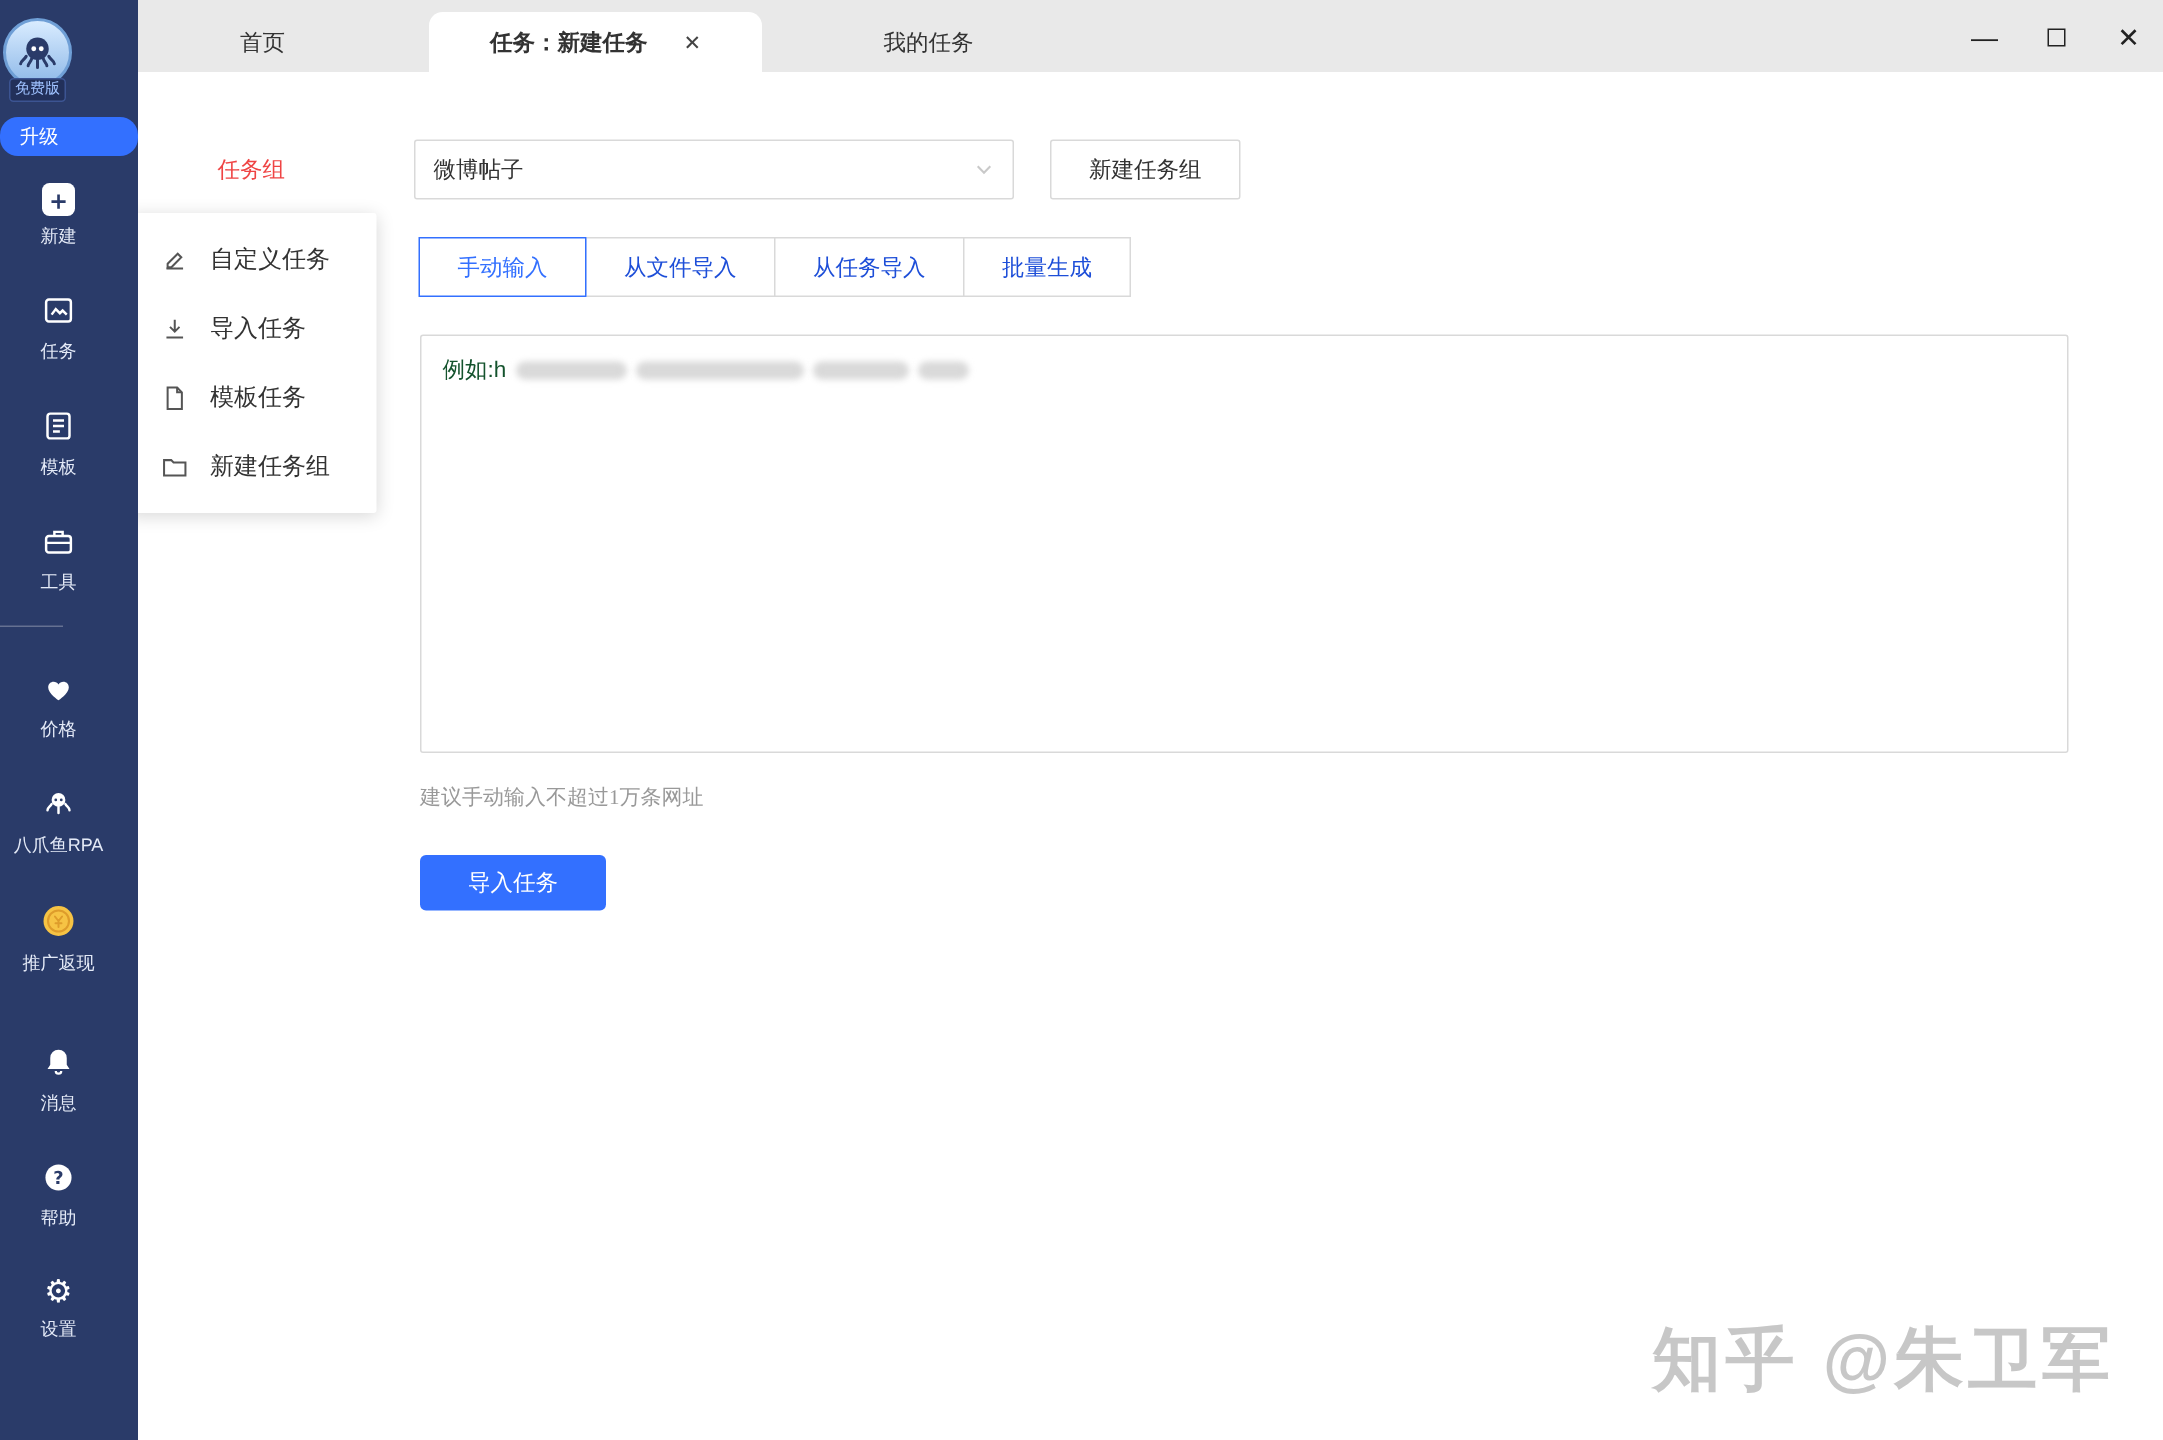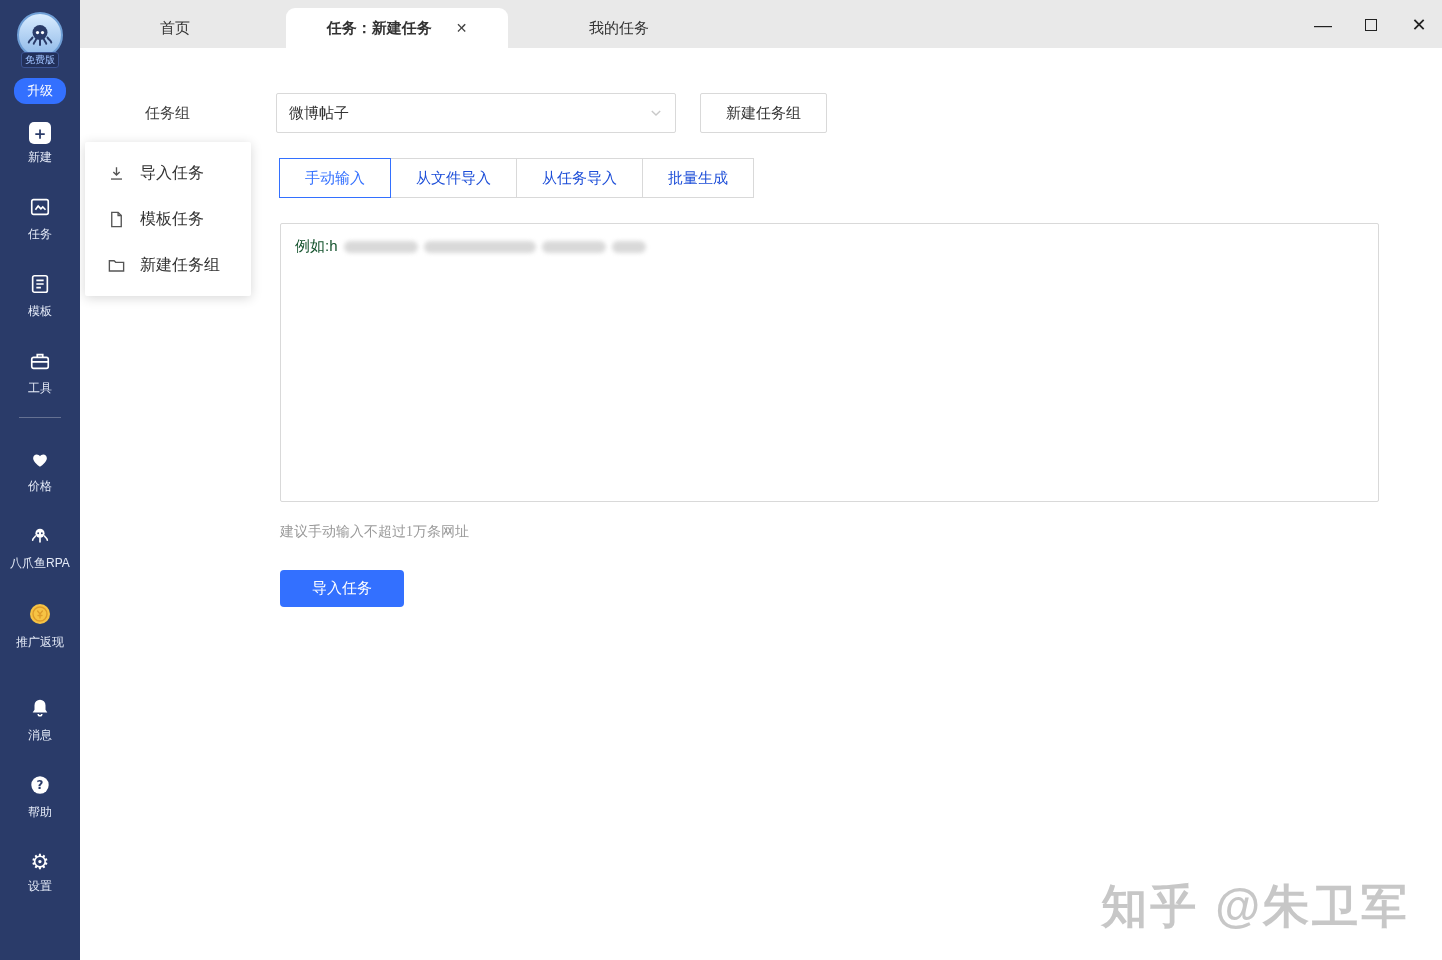--- a/index.html
+++ b/index.html
@@ -4,22 +4,22 @@
 <style>
   * { margin:0; padding:0; box-sizing:border-box; }
   html,body { width:1442px; height:960px; }
   body {
     position:relative; overflow:hidden; background:#fff;
     font-family:"Liberation Sans","DejaVu Sans",sans-serif; color:#333;
   }
 
   
   .sidebar {
-    position:absolute; left:0; top:0; width:80px; height:960px;
-    background:#2a3b69; display:flex; flex-direction:column; align-items:center;
+    position:absolute; left:0; top:0; width:92px; height:960px;
+    background:#2a3b69; display:flex; flex-direction:column; 
     z-index:5;
   }
   .avatar-wrap { position:relative; margin-top:12px; width:50px; height:54px; }
   .avatar {
     width:46px; height:46px; border-radius:50%; margin:0 auto;
     background:linear-gradient(#d9ecff,#8fb9e8); border:2px solid #6f9fd6;
     display:flex; align-items:center; justify-content:center;
   }
   .free-badge {
     position:absolute; left:50%; bottom:-2px; transform:translateX(-50%);
@@ -62,21 +62,21 @@
   }
   .win-btn {
     width:26px; height:26px; display:flex; align-items:center; justify-content:center;
     font-size:18px; color:#222; cursor:pointer;
   }
   .win-max-box { width:12px; height:12px; border:1.5px solid #222; }
 
   
   .main { position:absolute; left:80px; top:48px; right:0; bottom:0; background:#fff; }
 
-  .task-group-label { position:absolute; left:65px; top:56px; font-size:15px; color:#404040; }
+  .task-group-label { position:absolute; left:65px; top:56px; font-size:15px; color:#ef4444; }
   .group-select {
     position:absolute; left:196px; top:45px; width:400px; height:40px;
     border:1px solid #d9d9d9; border-radius:2px; background:#fff;
     display:flex; align-items:center; justify-content:space-between;
     padding:0 12px; font-size:15px; cursor:pointer;
   }
   .new-group-btn {
     position:absolute; left:620px; top:45px; width:127px; height:40px;
     border:1px solid #d9d9d9; border-radius:2px; background:#fff;
     display:flex; align-items:center; justify-content:center;
@@ -267,20 +267,27 @@
     <svg width="14" height="14" viewBox="0 0 20 20" fill="none" stroke="#c9c9c9" stroke-width="2">
       <path d="M4 7l6 6 6-6"></path>
     </svg>
   </div>
 
   <div class="new-group-btn">新建任务组</div>
 
   <div class="popup-menu">
     <div class="menu-item">
       <svg class="mi-svg" width="19" height="19" viewBox="0 0 24 24" fill="none" stroke="#555" stroke-width="1.7">
+        <path d="M5 19h14"></path>
+          <path d="M6 15l8.5-8.5 3 3L9 18H6v-3z"></path>
+      </svg>
+      <span>自定义任务</span>
+    </div>
+    <div class="menu-item">
+      <svg class="mi-svg" width="19" height="19" viewBox="0 0 24 24" fill="none" stroke="#555" stroke-width="1.7">
         <path d="M12 4v10M8 10l4 4 4-4"></path>
           <path d="M5 19h14"></path>
       </svg>
       <span>导入任务</span>
     </div>
     <div class="menu-item">
       <svg class="mi-svg" width="19" height="19" viewBox="0 0 24 24" fill="none" stroke="#555" stroke-width="1.7">
         <path d="M6 3h8l4 4v14H6z"></path>
           <path d="M14 3v4h4"></path>
       </svg>

